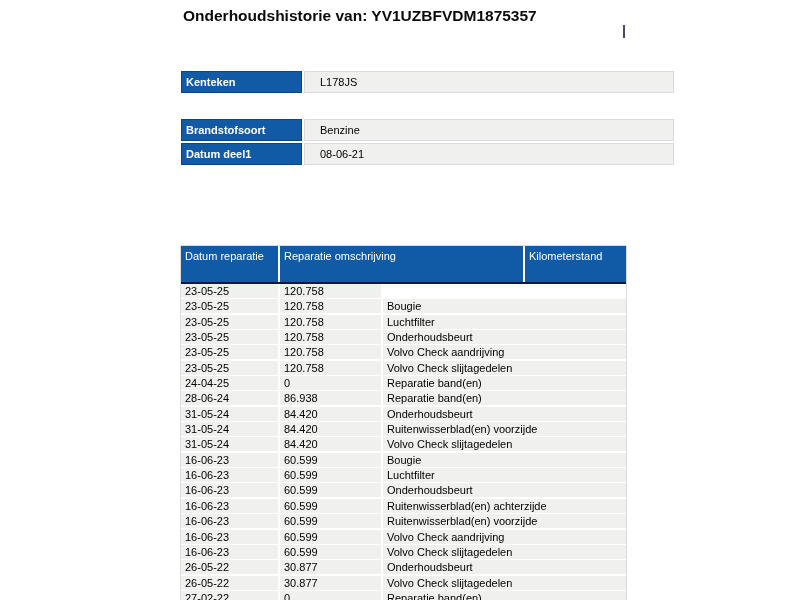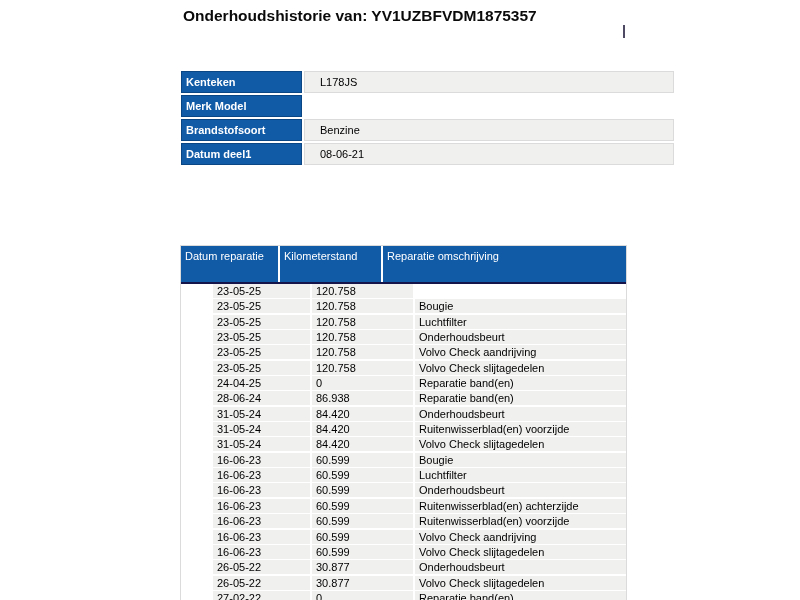--- a/index.html
+++ b/index.html
@@ -41,21 +41,21 @@
   .repair-table{
     position:absolute;left:180px;top:245px;width:447px;
     border:1px solid var(--cell-border);border-bottom:none;
   }
   .repair-header{display:flex;gap:2px;height:36px;background:#ffffff;}
   .h-cell{
     background:var(--accent);color:#ffffff;font-size:11px;
     padding:4px 0 8px 4px;white-space:nowrap;overflow:hidden;
   }
   .dark-divider{height:2px;background:var(--dark-divider);}
-  .r-row{display:flex;gap:2px;height:14px;margin-bottom:1.35px;margin-left:32px;}
+  .r-row{display:flex;gap:2px;height:14px;margin-bottom:1.35px;}
   .r-cell{
     background:var(--row-bg);font-size:11px;line-height:13px;
     padding:1px 0 0 4px;white-space:nowrap;overflow:hidden;color:var(--text);
   }
   .c1{width:97px;}
   .c2{width:101px;}
   .c3{flex:1;}
 </style>
 </head>
 <body>
@@ -65,37 +65,36 @@
   <div class="page-title">Onderhoudshistorie van: YV1UZBFVDM1875357</div>
 
   <div class="text-cursor"></div>
 
   <div class="info-table" id="info-table">
       <div class="info-row">
         <div class="info-label">Kenteken</div>
         <div class="info-value">L178JS</div>
       </div>
       <div class="info-row">
-        <div class="info-label">Merk Model</div>
       </div>
       <div class="info-row">
         <div class="info-label">Brandstofsoort</div>
         <div class="info-value">Benzine</div>
       </div>
       <div class="info-row">
         <div class="info-label">Datum deel1</div>
         <div class="info-value">08-06-21</div>
       </div>
     </div>
 
   <div class="repair-table">
     <div class="repair-header" id="repair-header">
         <div class="h-cell c1">Datum reparatie</div>
+        <div class="h-cell c3">Reparatie omschrijving</div>
         <div class="h-cell c2">Kilometerstand</div>
-        <div class="h-cell c3">Reparatie omschrijving</div>
       </div>
     <div class="dark-divider"></div>
     <div id="repair-rows">
         <div class="r-row">
           <div class="r-cell c1">23-05-25</div>
           <div class="r-cell c2">120.758</div>
         </div>
         <div class="r-row">
           <div class="r-cell c1">23-05-25</div>
           <div class="r-cell c2">120.758</div>

